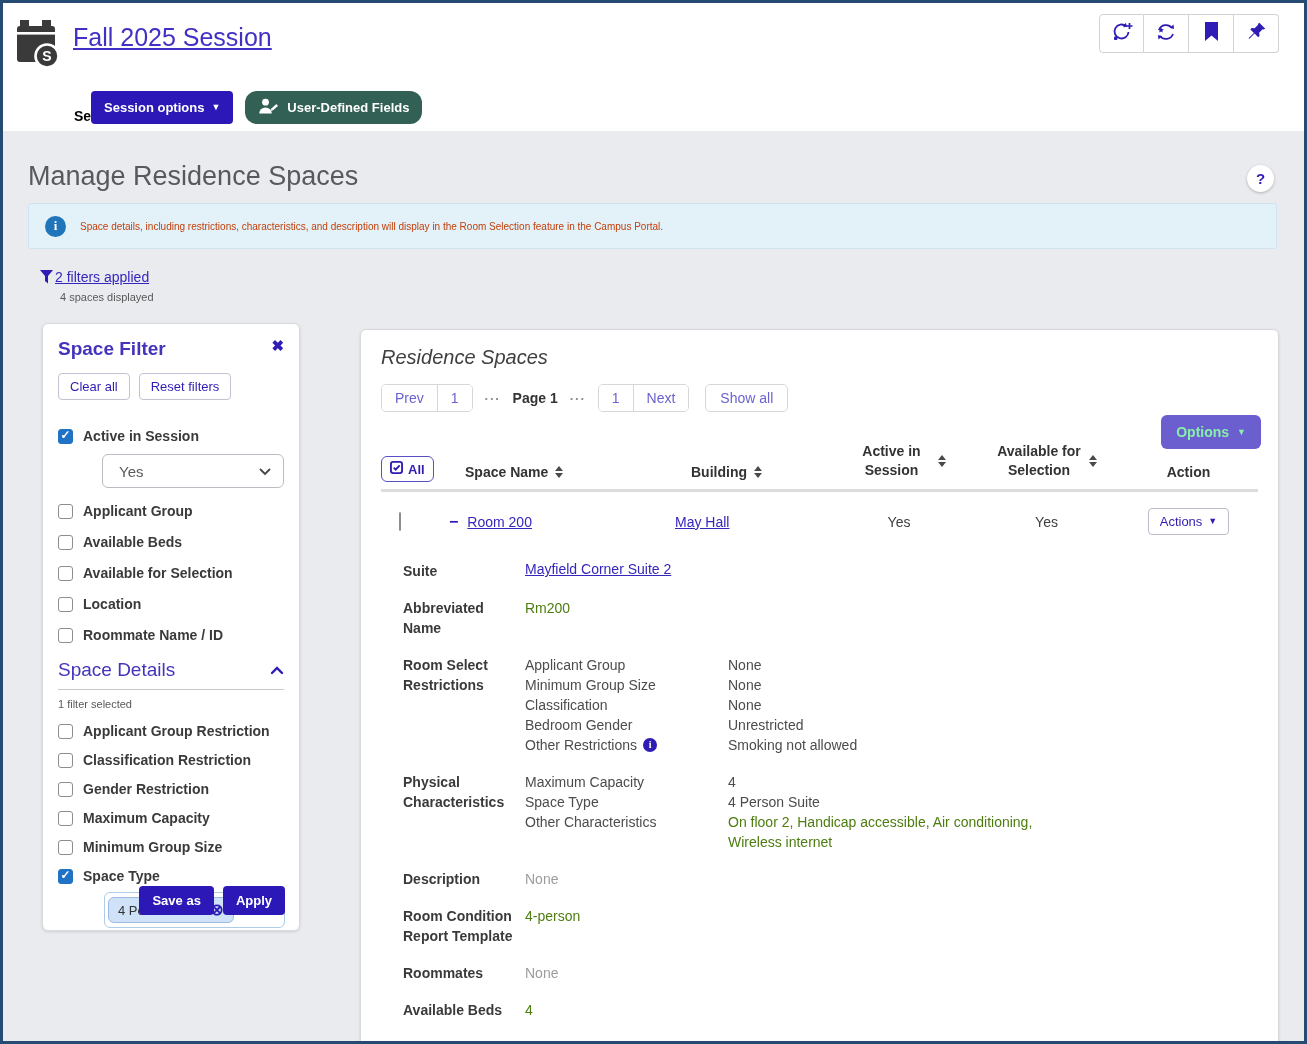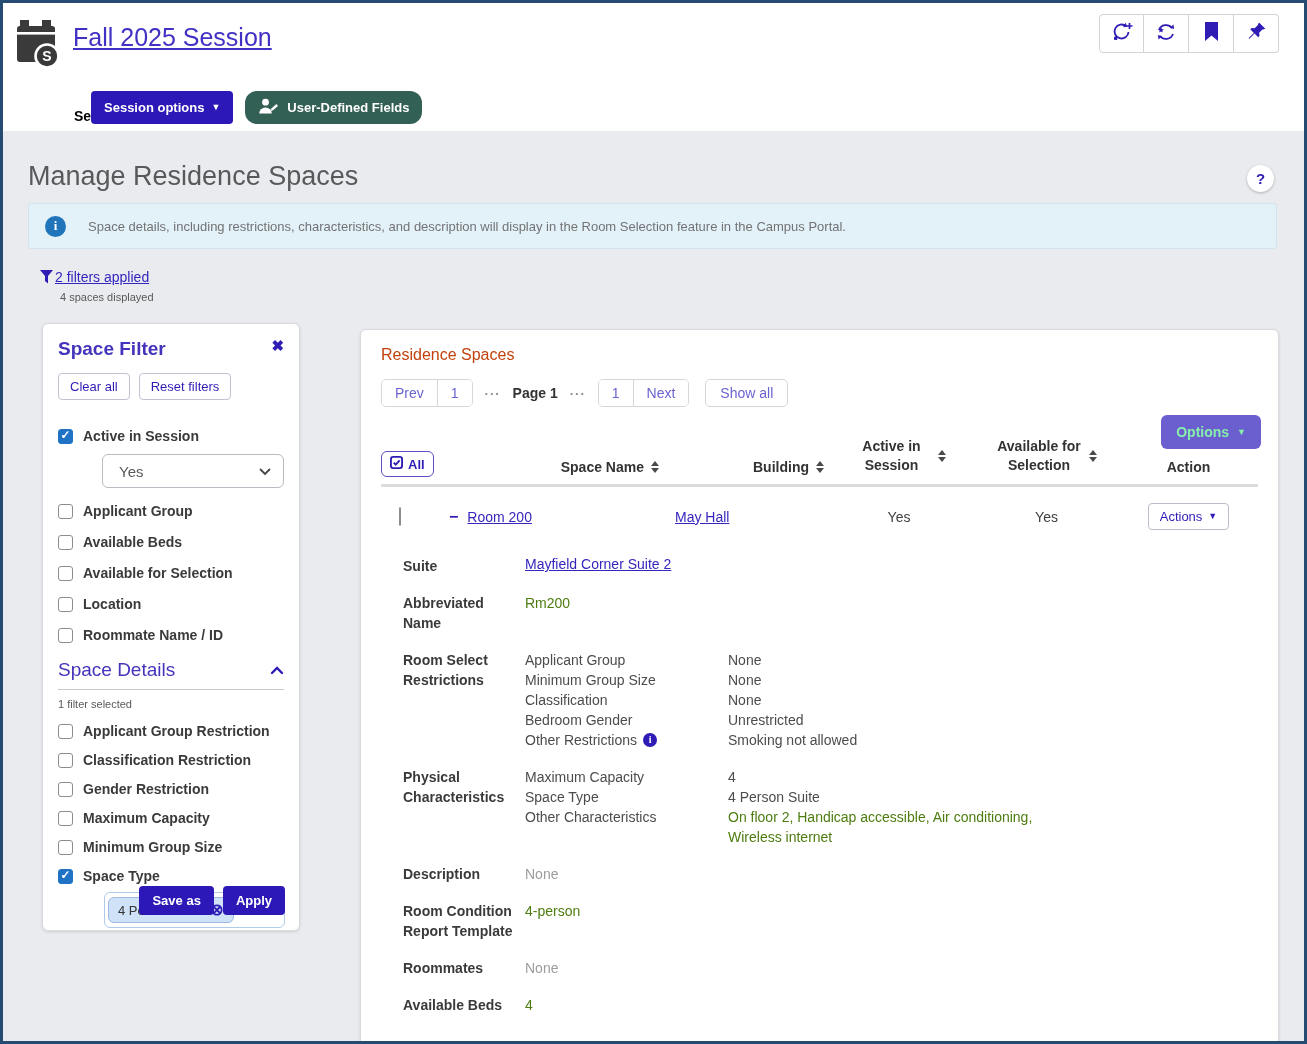--- a/index.html
+++ b/index.html
@@ -24,21 +24,21 @@
   .icon-toolbar { position:absolute; right:25px; top:11px; display:flex; }
   .tool-btn { width:45px; height:39px; background:#fff; border:1px solid #d3d3d6; border-left-width:0; display:flex; align-items:center; justify-content:center; cursor:pointer; }
   .tool-btn:first-child { border-left-width:1px; border-radius:4px 0 0 4px; }
   .tool-btn:last-child { border-radius:0 4px 4px 0; }
   
   .main { position:absolute; top:128px; bottom:0; left:0; right:0; background:#e9ebee; }
   .page-title { position:absolute; left:25px; top:30px; font-size:27px; font-weight:400; color:#58595b; }
   .help-circle { position:absolute; right:30px; top:34px; width:27px; height:27px; border-radius:50%; background:#fff; box-shadow:0 1px 3px rgba(0,0,0,.25); color:#2e1cb5; font-weight:bold; font-size:15px; display:flex; align-items:center; justify-content:center; cursor:pointer; }
   .info-alert { position:absolute; left:25px; top:72px; width:1249px; height:46px; background:#e3f1f9; border:1px solid #cfe4f0; border-radius:3px; display:flex; align-items:center; gap:14px; padding:0 16px; }
   .info-icon { width:21px; height:21px; border-radius:50%; background:#2074ba; color:#fff; font-weight:bold; font-size:13px; display:flex; align-items:center; justify-content:center; font-family:"Liberation Serif", serif; flex:0 0 auto; }
-  .info-text { font-size:13px; color:#737373;margin-left:8px; }
+  .info-text { font-size:10px; color:#c2410c; }
   .filter-link-row { position:absolute; left:37px; top:138px; display:flex; align-items:flex-start; gap:2px; cursor:pointer; }
   .filter-link { font-size:14px; color:#3526bd; text-decoration:underline; }
   .spaces-displayed { position:absolute; left:57px; top:160px; font-size:11px; color:#595959; }
   
   .filter-card { position:absolute; left:39px; top:192px; width:258px; height:608px; background:#fff; border:1px solid #d8dadd; border-radius:6px; box-shadow:0 1px 3px rgba(0,0,0,.12); padding:14px 15px; }
   .fc-head { display:flex; justify-content:space-between; align-items:flex-start; }
   .fc-title { font-size:19px; color:#4334bb; font-weight:700; }
   .fc-close { color:#2e1cb5; font-size:15px; font-weight:bold; cursor:pointer; line-height:1; }
   .fc-btnrow { display:flex; gap:9px; margin-top:13px; }
   .btn-outline-sm { background:#fff; border:1px solid #c2c2d2; border-radius:4px; color:#2e1cb5; font-size:13px; padding:5px 11px; cursor:pointer; font-family:inherit; }
@@ -54,33 +54,33 @@
   .sd-title { font-size:19px; color:#4334bb; font-weight:400; }
   .sd-note { font-size:11px; color:#5a5a5a; margin-top:8px; }
   .filter-card .sd-list .cbrow { margin-top:13px; }
   .chipbox { margin:8px 0 0 46px; width:181px; height:36px; border:1px solid #aecbe9; border-radius:6px; background:#fff; display:flex; align-items:center; padding:3px; }
   .chip { background:#cfe2f8; border:1px solid #9db9e4; border-radius:6px; display:inline-flex; align-items:center; gap:7px; padding:4px 9px; font-size:13px; color:#333; }
   .chip-x { color:#2e1cb5; font-size:16px; font-weight:bold; cursor:pointer; line-height:1; }
   .fc-actions { position:absolute; right:14px; bottom:15px; display:flex; gap:9px; }
   .btn-solid { background:#2b18b6; color:#fff; border:none; border-radius:4px; font-size:13px; font-weight:bold; padding:7px 13px; cursor:pointer; font-family:inherit; }
   
   .spaces-card { position:absolute; left:357px; top:198px; width:919px; height:715px; background:#fff; border:1px solid #d8dadd; border-radius:6px 6px 0 0; box-shadow:0 1px 3px rgba(0,0,0,.12); padding:16px 20px; overflow:hidden; }
-  .sp-title { font-size:16px; font-weight:400; color:#c2410c; }
+  .sp-title { font-size:20px; font-weight:400; color:#404040;font-style:italic; }
   .sp-viewing { font-size:14px; color:#3e3e3e; margin-top:24px; }
   .pag-row { display:flex; align-items:center; gap:12px; margin-top:15px; }
   .pag-group { display:flex; border:1px solid #d6d6db; border-radius:5px; overflow:hidden; }
   .pag-cell { padding:5px 13px; font-size:14px; color:#6a63cf; background:#fff; cursor:pointer; }
   .pag-cell + .pag-cell { border-left:1px solid #d6d6db; }
   .pag-dots { font-size:13px; color:#8a8a8a; letter-spacing:1px; font-weight:bold; }
   .pag-current { font-size:14px; font-weight:bold; color:#333; }
   .btn-showall { background:#fff; border:1px solid #d6d6db; border-radius:5px; color:#6a63cf; font-size:14px; padding:5px 14px; cursor:pointer; font-family:inherit; margin-left:4px; }
   .btn-options { position:absolute; right:17px; top:85px; background:#6b5ece; color:#86efac; border:none; border-radius:6px; font-size:14px; font-weight:bold; padding:9px 15px; cursor:pointer; display:inline-flex; align-items:center; gap:8px; font-family:inherit; }
   .tbl-header { display:grid; grid-template-columns:52px 226px 165px 150px 145px 1fr; align-items:end; margin-top:30px; padding-bottom:9px; border-bottom:3px solid #dcdcdc; }
   .th { font-size:14px; font-weight:bold; color:#333; display:flex; align-items:center; }
-  .th-left { padding-left:32px;justify-content:flex-end; }
+  .th-left { padding-left:32px; }
   .th-center { justify-content:center; text-align:center; }
   .th-wrap { display:inline-block; width:78px; line-height:19px; }
   .sort { display:inline-flex; flex-direction:column; gap:2px; margin-left:7px; }
   .sort i { display:block; width:0; height:0; border-left:4px solid transparent; border-right:4px solid transparent; }
   .sort .up { border-bottom:5px solid #4a4a4a; }
   .sort .down { border-top:5px solid #4a4a4a; }
   .btn-all { justify-self:start; background:#fff; border:1px solid #5a4fc6; border-radius:6px; color:#2e1cb5; font-size:13px; font-weight:bold; padding:4px 8px; display:inline-flex; align-items:center; gap:5px; cursor:pointer; font-family:inherit; margin-bottom:-2px; }
   .tbl-row { display:grid; grid-template-columns:52px 226px 165px 150px 145px 1fr; align-items:center; margin-top:16px; }
   .row-cb-cell { padding-left:18px; }
   .row-name-cell { padding-left:16px; display:flex; align-items:center; gap:9px; }

